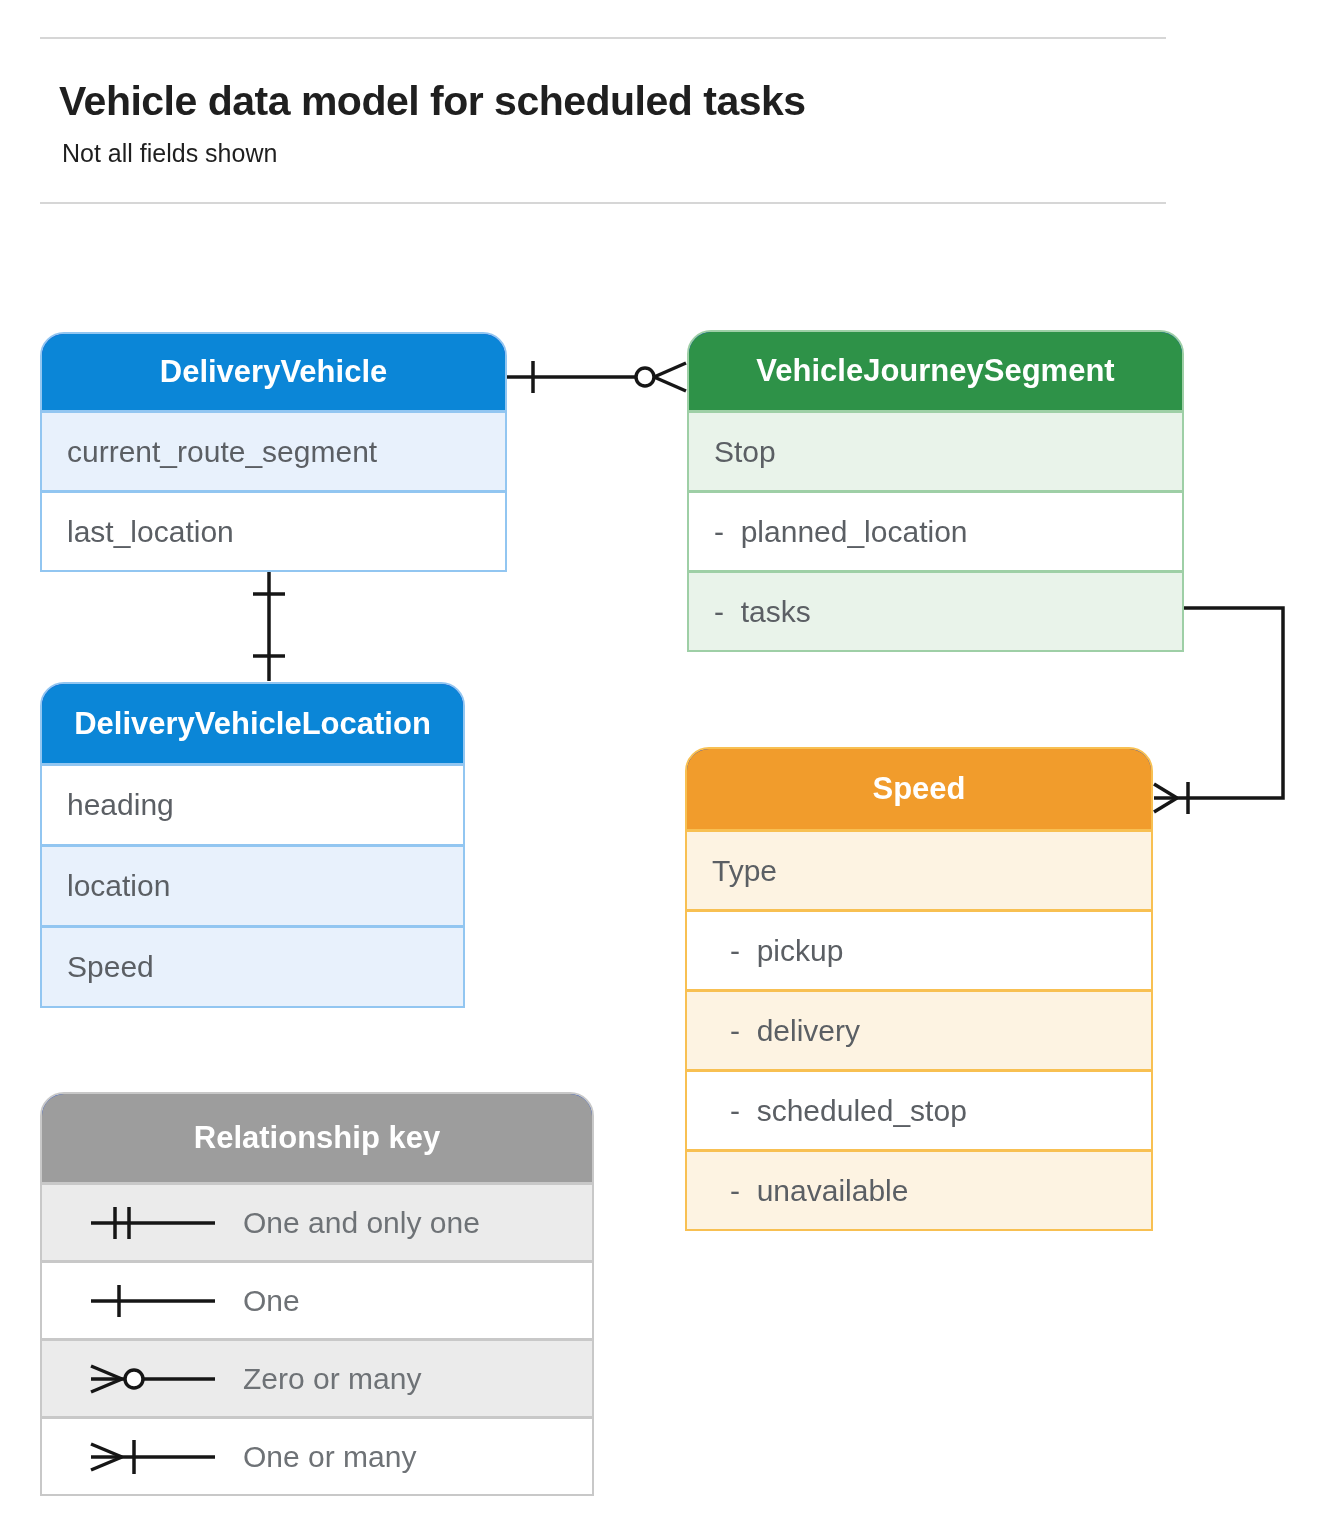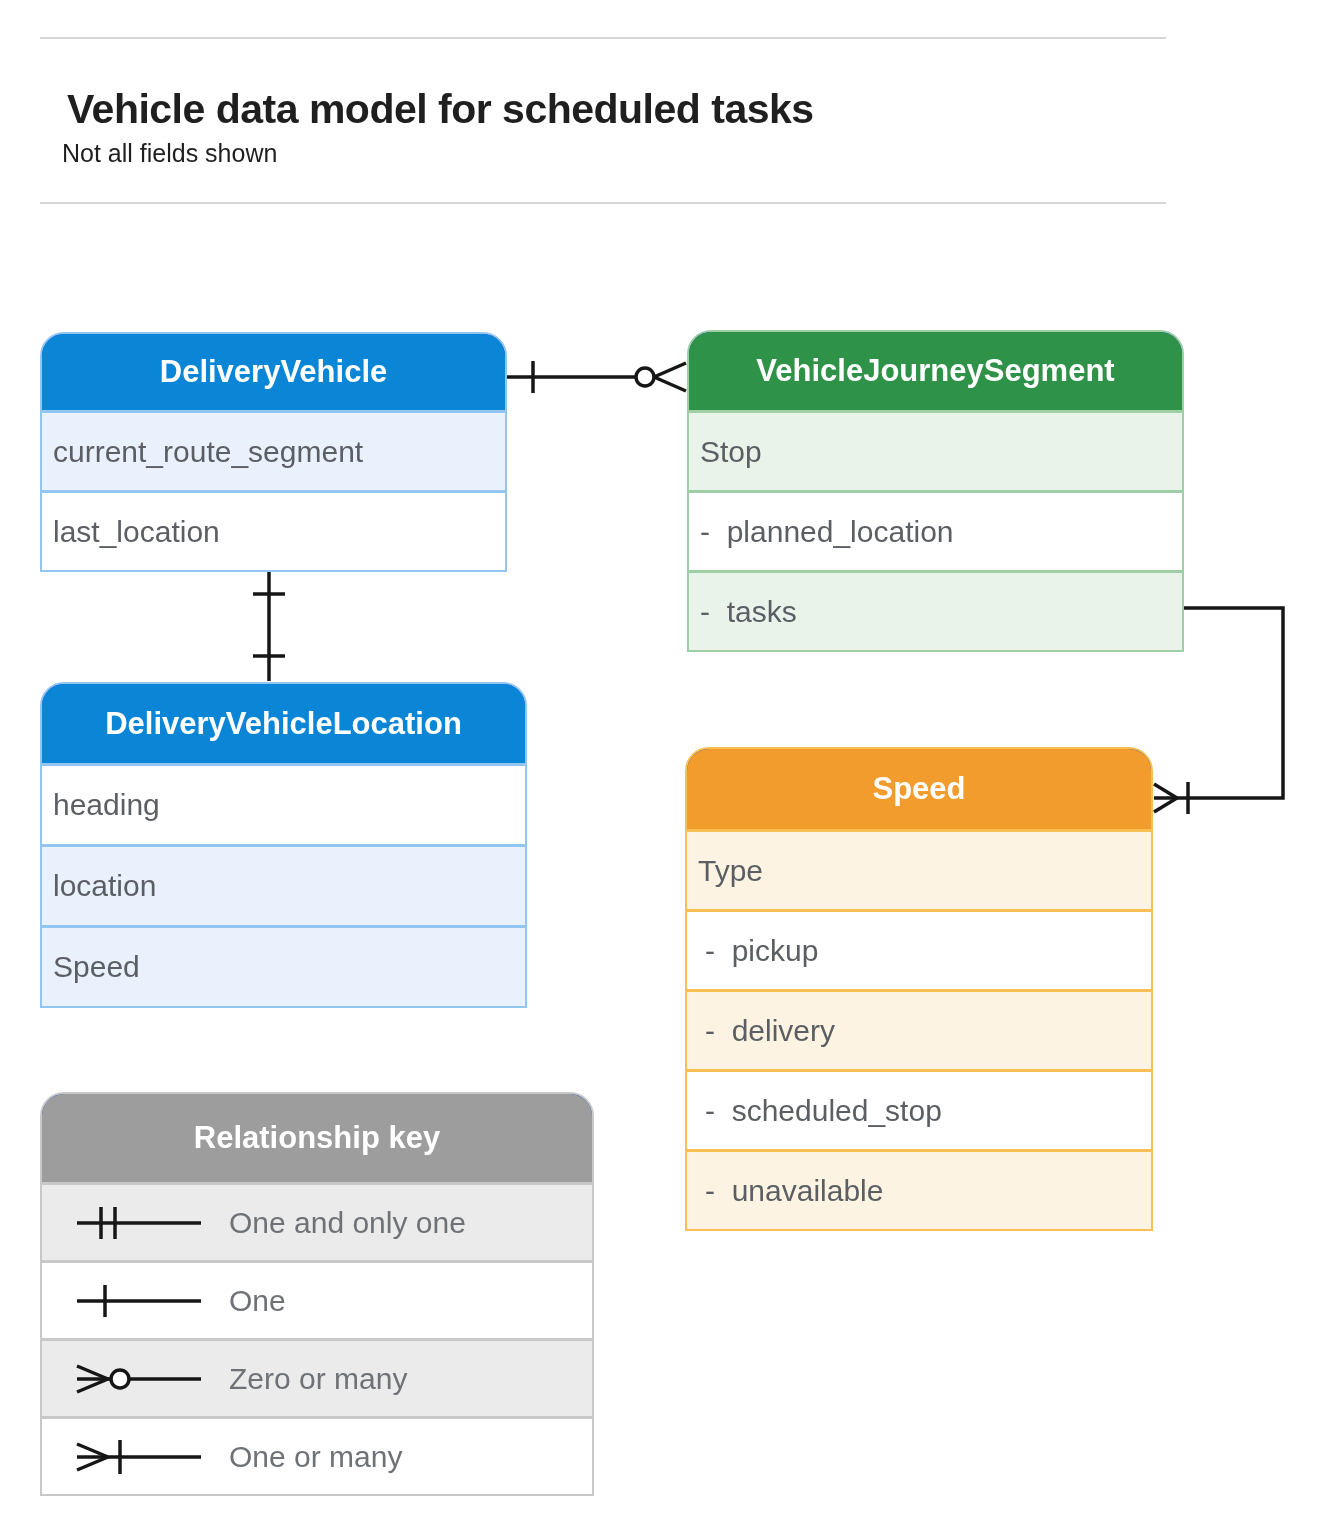--- a/index.html
+++ b/index.html
@@ -8,21 +8,21 @@
     position: relative;
     background: #ffffff;
     font-family: "Liberation Sans", "DejaVu Sans", sans-serif;
     overflow: hidden;
   }
   .rule {
     position: absolute; left: 40px; width: 1126px; height: 2px;
     background: var(--rule, #d6d6d6);
   }
   #page-title {
-    position: absolute; left: 55px; top: 74px; margin: 12px;
+    position: absolute; left: 55px; top: 74px; margin: 4px;
     font-size: 41px; font-weight: bold; letter-spacing: -0.5px;
     color: var(--text_dark, #1f1f1f);
   }
   #page-subtitle {
     position: absolute; left: 56px; top: 133px; margin: 6px;
     font-size: 25px; color: var(--text_dark, #1f1f1f);
   }
   svg.connectors {
     position: absolute; left: 0; top: 0; pointer-events: none;
   }
@@ -45,27 +45,27 @@
   .ehead {
     height: var(--hh, 78px);
     background: var(--hc);
     display: flex; align-items: center; justify-content: center;
     color: #ffffff; font-size: 31px; font-weight: bold;
   }
   .erow {
     height: var(--rh, 80px);
     border-top: 3px solid var(--bc);
     display: flex; align-items: center;
-    padding-left: 11px;
+    padding-left: 25px;
     box-sizing: border-box;
     font-size: 30px; color: var(--text_row, #5b5f64);
     background: #ffffff;
   }
   .erow.tint { background: var(--rc); }
-  .erow.indent { padding-left: 18px; }
+  .erow.indent { padding-left: 43px; }
   .erow span { white-space: pre; }
 
   .legend-row { color: var(--text_legend, #6e7276); }
   .legend-row .sym { margin-left: 22px; flex: 0 0 auto; }
   .legend-row .lbl { margin-left: 24px; }
 </style>
 </head>
 <body>
 
 <div class="rule" style="top:37px"></div>
@@ -118,21 +118,21 @@
     <span>Stop</span>
   </div>
   <div class="erow">
     <span>-  planned_location</span>
   </div>
   <div class="erow tint">
     <span>-  tasks</span>
   </div>
 </section>
 
-<section class="entity blue" style="left:40px; top:682px; width:487px; --hh:79px; --rh:81px">
+<section class="entity blue" style="left:40px; top:682px; width:425px; --hh:79px; --rh:81px">
   <header class="ehead">
     <span>DeliveryVehicleLocation</span>
   </header>
   <div class="erow">
     <span>heading</span>
   </div>
   <div class="erow tint">
     <span>location</span>
   </div>
   <div class="erow tint">

